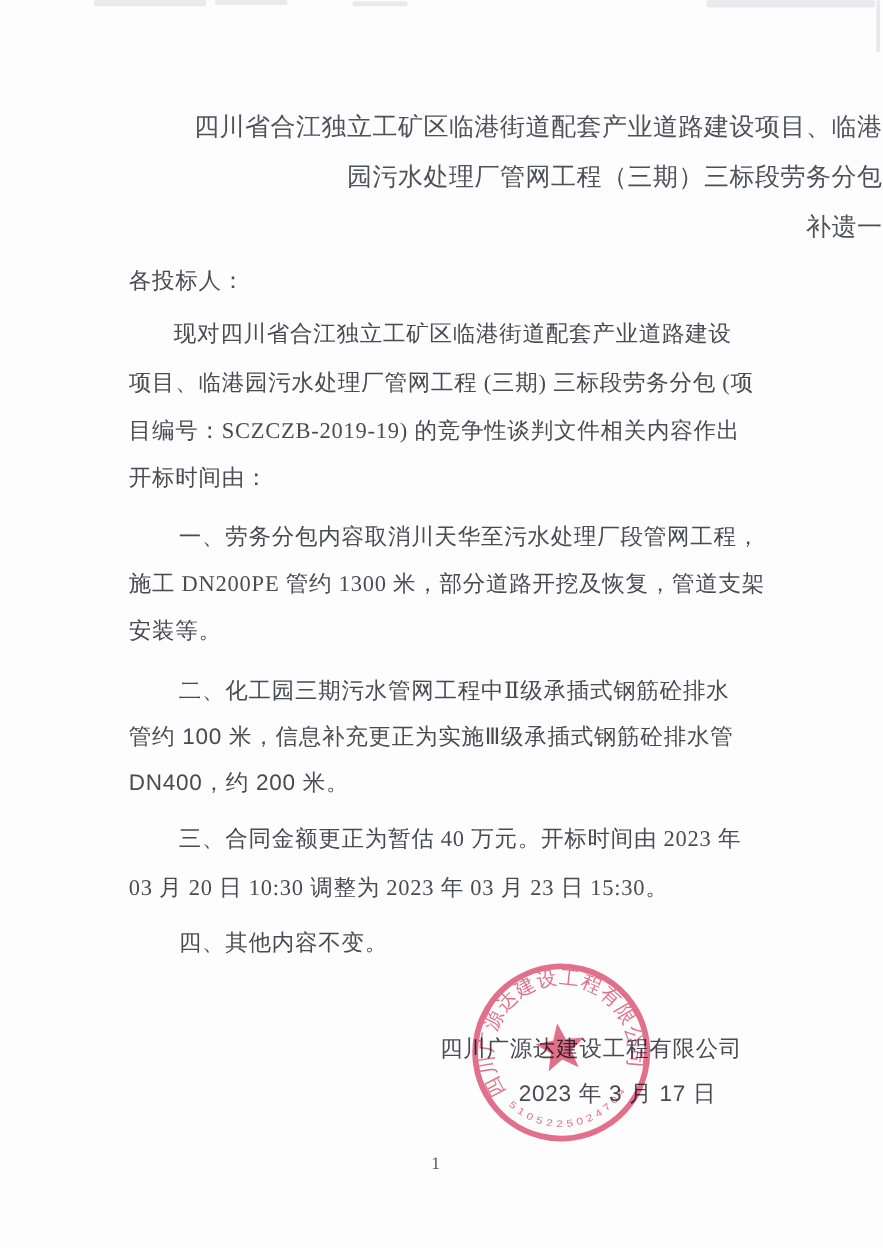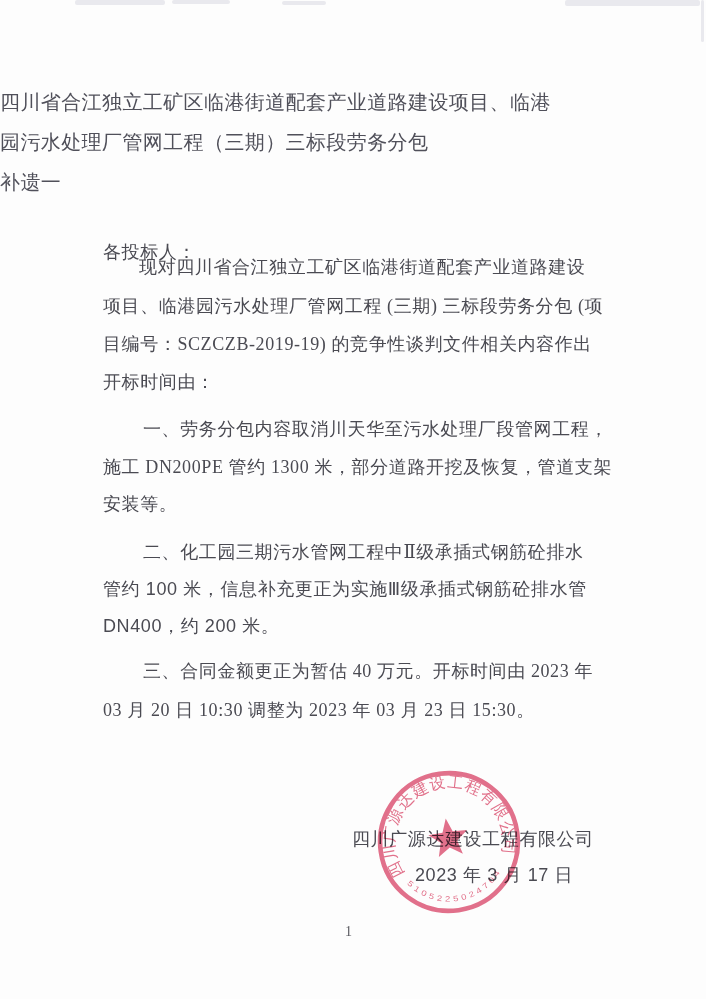--- a/index.html
+++ b/index.html
@@ -11,21 +11,21 @@
     font-family:"Liberation Serif","DejaVu Serif",sans-serif;
     color:#4a4a52;
   }
   .line{
     position:absolute;
     white-space:nowrap;
     font-size:18px;
     letter-spacing:0.6px;
     line-height:24px;
   }
-  .centered{left:0;width:706px;text-align:left;}
+  .centered{left:0;width:706px;text-align:right;}
   .title{
     font-family:"Liberation Sans","DejaVu Sans",sans-serif;
     font-size:20px;
     letter-spacing:0.4px;
     color:#50505a;
   }
   .sansline{font-family:"Liberation Sans","DejaVu Sans",sans-serif;}
   .pagenum{
     font-size:14px;color:#5a5a60;
     font-family:"Liberation Serif","DejaVu Serif",serif;
@@ -48,38 +48,39 @@
   <div class="artifact" style="left:75px;top:0;width:90px;height:5px;"></div>
   <div class="artifact" style="left:172px;top:0;width:58px;height:4px;"></div>
   <div class="artifact" style="left:282px;top:1px;width:44px;height:4px;"></div>
   <div class="artifact" style="left:565px;top:0;width:135px;height:6px;"></div>
   <div class="artifact" style="left:701px;top:0;width:3px;height:42px;"></div>
 
   <div class="line centered title" style="top:90px;">四川省合江独立工矿区临港街道配套产业道路建设项目、临港</div>
   <div class="line centered title" style="top:170px;">补遗一</div>
   <div class="line centered title" style="top:130px;">园污水处理厂管网工程（三期）三标段劳务分包</div>
 
-  <div class="line" style="left:103px;top:212px;margin-top:28px;">各投标人：</div>
+  <div class="line" style="left:103px;top:212px;">各投标人：</div>
 
   <div class="line" style="left:139px;top:255px;">现对四川省合江独立工矿区临港街道配套产业道路建设</div>
   <div class="line" style="left:103px;top:294px;">项目、临港园污水处理厂管网工程 (三期) 三标段劳务分包 (项</div>
   <div class="line" style="left:103px;top:332px;">目编号：SCZCZB-2019-19) 的竞争性谈判文件相关内容作出</div>
   <div class="line" style="left:103px;top:370px;">开标时间由：</div>
 
   <div class="line" style="left:143px;top:417px;">一、劳务分包内容取消川天华至污水处理厂段管网工程，</div>
   <div class="line" style="left:103px;top:455px;">施工 DN200PE 管约 1300 米，部分道路开挖及恢复，管道支架</div>
   <div class="line" style="left:103px;top:492px;">安装等。</div>
 
   <div class="line" style="left:143px;top:540px;">二、化工园三期污水管网工程中Ⅱ级承插式钢筋砼排水</div>
   <div class="line sansline" style="left:103px;top:577px;">管约 100 米，信息补充更正为实施Ⅲ级承插式钢筋砼排水管</div>
   <div class="line sansline" style="left:103px;top:614px;">DN400，约 200 米。</div>
 
   <div class="line" style="left:143px;top:659px;">三、合同金额更正为暂估 40 万元。开标时间由 2023 年</div>
   <div class="line" style="left:103px;top:698px;">03 月 20 日 10:30 调整为 2023 年 03 月 23 日 15:30。</div>
 
+  <div class="line" style="left:143px;top:742px;">四、其他内容不变。</div>
 
   <div class="line" style="left:352px;top:827px;">四川广源达建设工程有限公司</div>
   <div class="line sansline" style="left:415px;top:863px;">2023 年 3 月 17 日</div>
 
   <div class="line pagenum" style="left:345px;top:920px;">1</div>
 
   <div class="stamp">
     <svg width="148" height="148" viewBox="0 0 144 144">
       <defs>
         <path id="ringPath" d="M 26.1 98.5 A 53 53 0 1 1 117.9 98.5" fill="none"></path>

